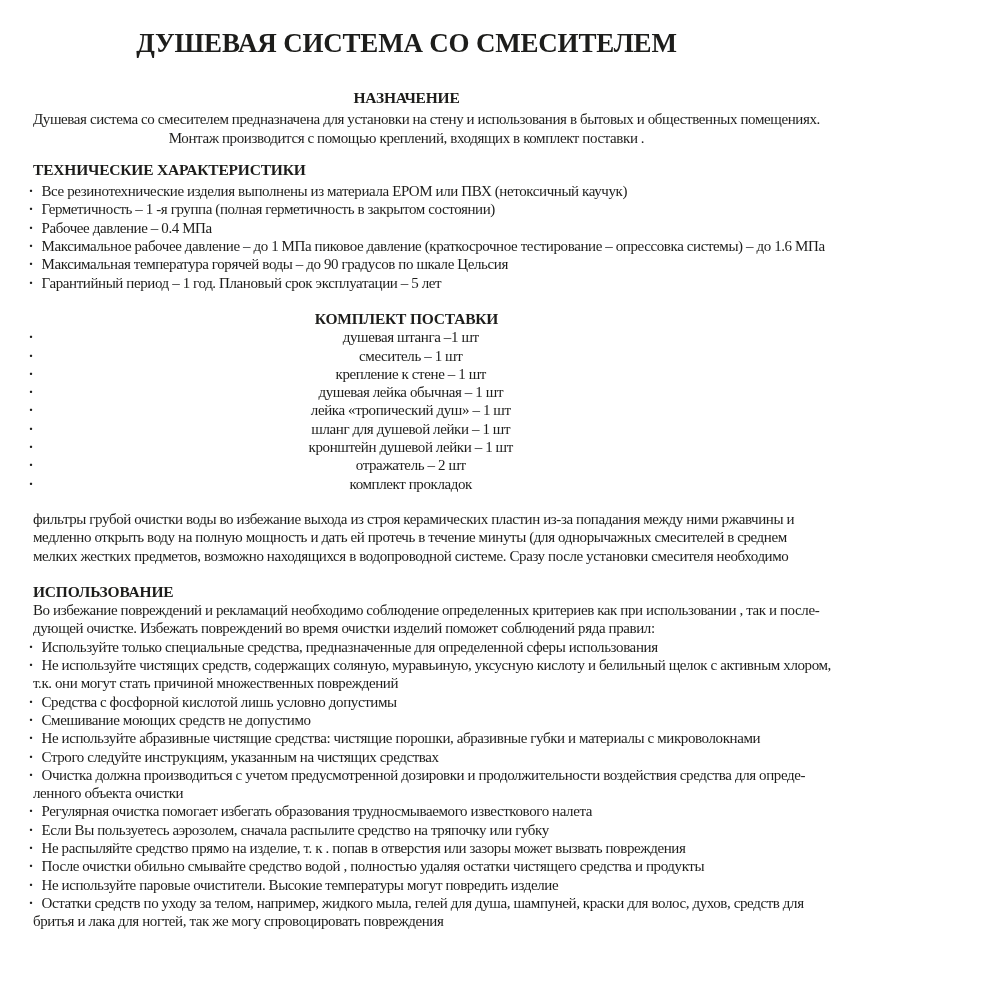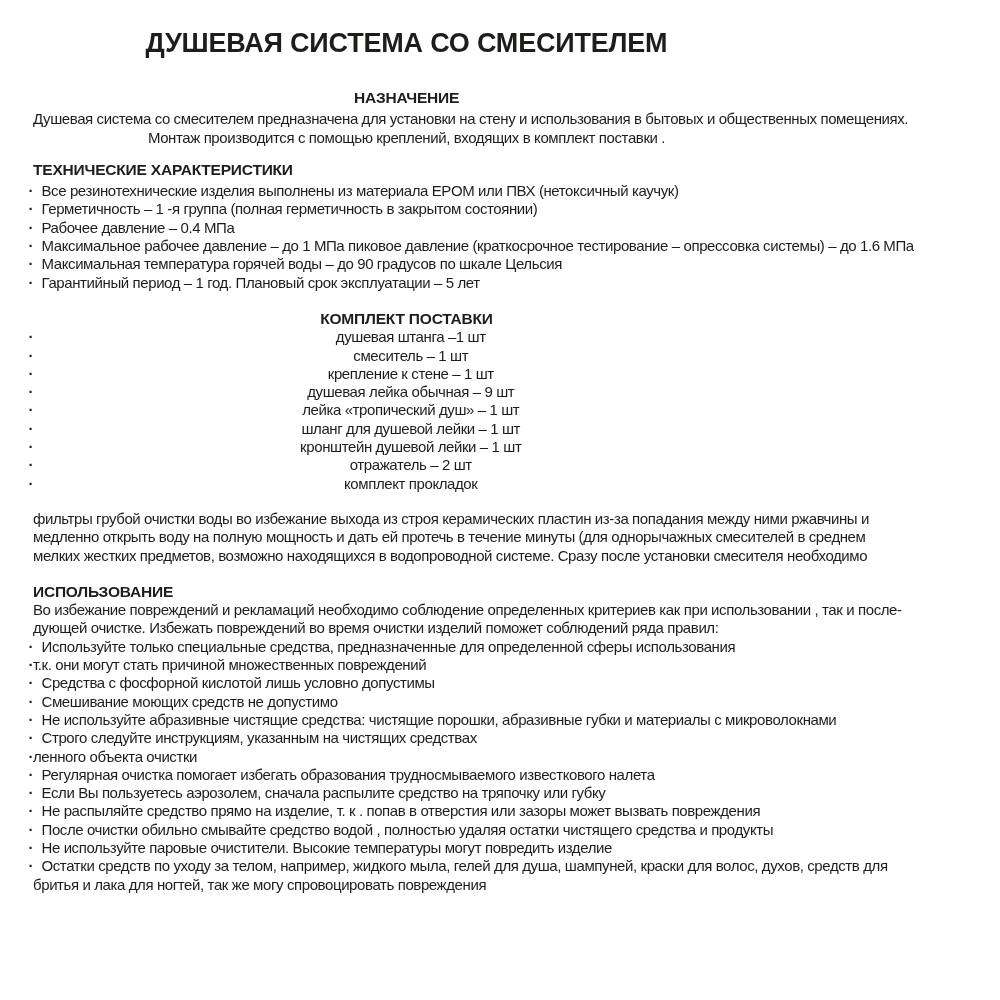--- a/index.html
+++ b/index.html
@@ -8,21 +8,21 @@
     background: #ffffff;
     width: 1000px;
     height: 1000px;
     overflow: hidden;
   }
   .doc {
     box-sizing: border-box;
     width: 816px;
     height: 1000px;
     padding: 26px 36px 0 33px;
-    font-family: Liberation Sans, sans-serif;
+    font-family: Liberation Serif, serif;
     color: #1d1d1b;
   }
   .title {
     font-size: 27px;
     font-weight: 700;
     letter-spacing: -0.2px;
     line-height: 34px;
     text-align: center;
     white-space: nowrap;
   }
@@ -133,21 +133,21 @@
         </div>
       <div class="b">
           <span class="dot">·</span>
           <div class="bl">
             <div class="ln l1">крепление к стене – 1 шт</div>
           </div>
         </div>
       <div class="b">
           <span class="dot">·</span>
           <div class="bl">
-            <div class="ln l1">душевая лейка обычная – 9 шт</div>
+            <div class="ln l1">душевая лейка обычная – 1 шт</div>
           </div>
         </div>
       <div class="b">
           <span class="dot">·</span>
           <div class="bl">
             <div class="ln l1">лейка «тропический душ» – 1 шт</div>
           </div>
         </div>
       <div class="b">
           <span class="dot">·</span>
@@ -193,20 +193,21 @@
     <div>
       <div class="b">
           <span class="dot">·</span>
           <div class="bl">
             <div class="ln l1">Используйте только специальные средства, предназначенные для определенной сферы использования</div>
           </div>
         </div>
       <div class="b">
           <span class="dot">·</span>
           <div class="bl">
+            <div class="ln l1">Не используйте чистящих средств, содержащих соляную, муравьиную, уксусную кислоту и белильный щелок с активным хлором,</div>
             <div class="ln lx">т.к. они могут стать причиной множественных повреждений</div>
           </div>
         </div>
       <div class="b">
           <span class="dot">·</span>
           <div class="bl">
             <div class="ln l1">Средства с фосфорной кислотой лишь условно допустимы</div>
           </div>
         </div>
       <div class="b">
@@ -223,20 +224,21 @@
         </div>
       <div class="b">
           <span class="dot">·</span>
           <div class="bl">
             <div class="ln l1">Строго следуйте инструкциям, указанным на чистящих средствах</div>
           </div>
         </div>
       <div class="b">
           <span class="dot">·</span>
           <div class="bl">
+            <div class="ln l1">Очистка должна производиться с учетом предусмотренной дозировки и продолжительности воздействия средства для опреде-</div>
             <div class="ln lx">ленного объекта очистки</div>
           </div>
         </div>
       <div class="b">
           <span class="dot">·</span>
           <div class="bl">
             <div class="ln l1">Регулярная очистка помогает избегать образования трудносмываемого известкового налета</div>
           </div>
         </div>
       <div class="b">

